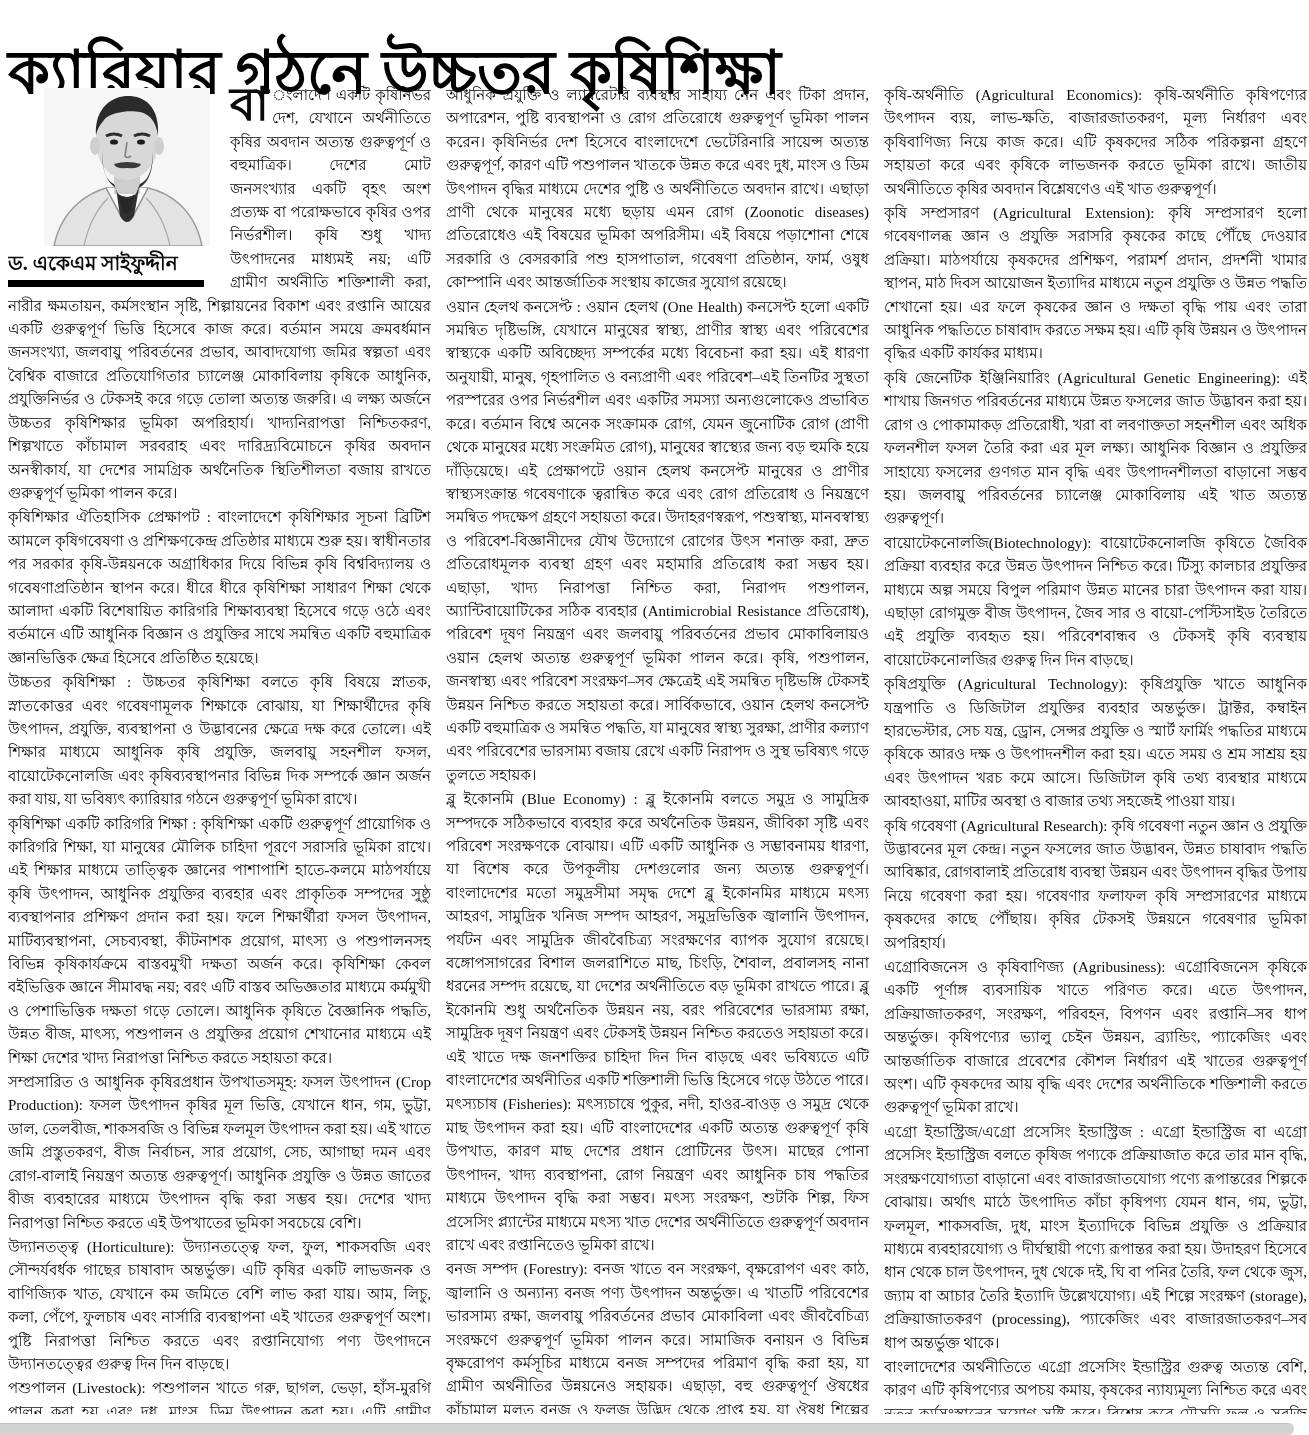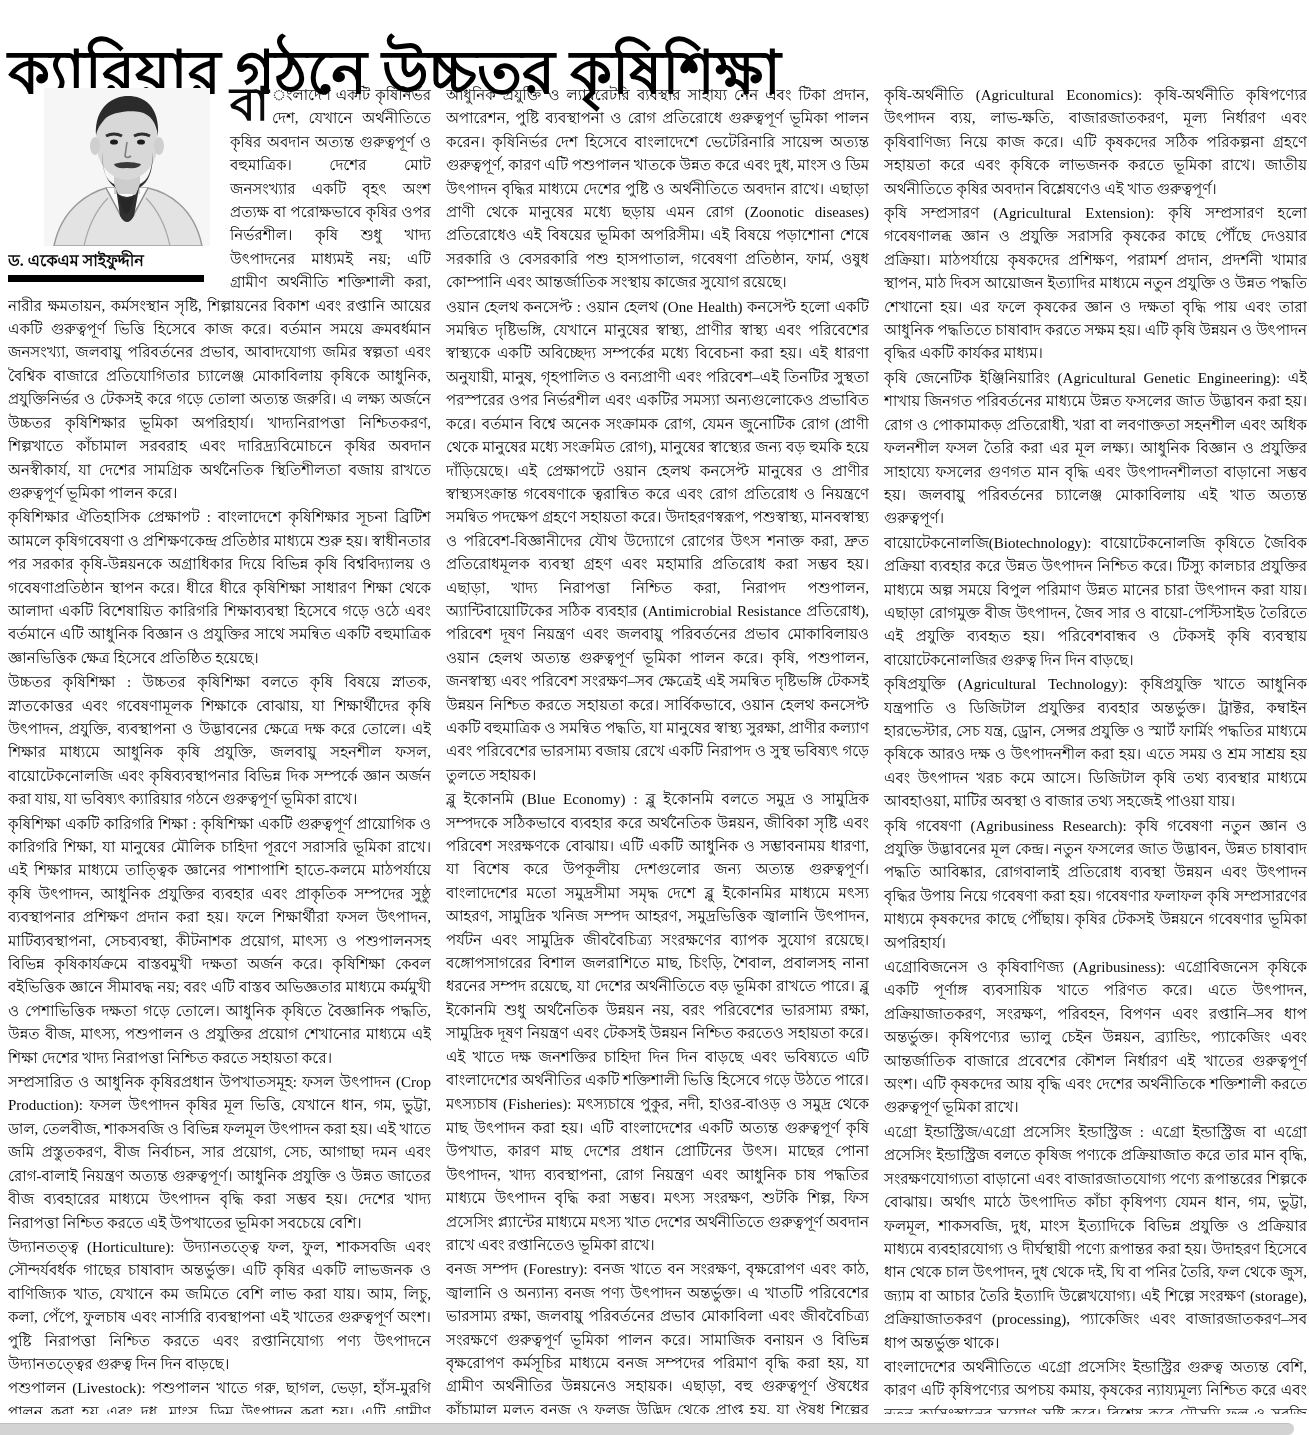--- a/index.html
+++ b/index.html
@@ -28,21 +28,21 @@
   .para{margin:0 0 1px 0;}
   .lede{font-weight:400;}
   .figurebox{
     float:left;width:212px;margin:4px 10px 2px 0;
   }
   .portrait{
     width:166px;height:158px;margin-left:36px;display:block;
     background:#fff;
   }
   .author-name{
-    font-weight:700;font-size:16px;line-height:1.15;
+    font-weight:700;font-size:20px;line-height:1.15;
     margin-top:6px;white-space:nowrap;
   }
   .author-rule{
     height:7px;background:#000;width:196px;margin-top:5px;
   }
   .dropcap{
     float:left;font-size:46px;line-height:38px;
     font-weight:600;padding:2px 3px 0 0;
   }
   .bottombar{
@@ -113,21 +113,21 @@
       <p class="para"><b class="lede">বনজ সম্পদ (Forestry):</b> <span>বনজ খাতে বন সংরক্ষণ, বৃক্ষরোপণ এবং কাঠ, জ্বালানি ও অন্যান্য বনজ পণ্য উৎপাদন অন্তর্ভুক্ত। এ খাতটি পরিবেশের ভারসাম্য রক্ষা, জলবায়ু পরিবর্তনের প্রভাব মোকাবিলা এবং জীববৈচিত্র্য সংরক্ষণে গুরুত্বপূর্ণ ভূমিকা পালন করে। সামাজিক বনায়ন ও বিভিন্ন বৃক্ষরোপণ কর্মসূচির মাধ্যমে বনজ সম্পদের পরিমাণ বৃদ্ধি করা হয়, যা গ্রামীণ অর্থনীতির উন্নয়নেও সহায়ক। এছাড়া, বহু গুরুত্বপূর্ণ ঔষধের কাঁচামাল মূলত বনজ ও ফলজ উদ্ভিদ থেকে প্রাপ্ত হয়, যা ঔষুধ শিল্পের সম্প্রসারণে বিশেষ অবদান রাখে। সার্বিকভাবে, বনজ খাত পরিবেশ সংরক্ষণ, অর্থনৈতিক উন্নয়ন এবং শিল্পখাতের বিকাশে একটি গুরুত্বপূর্ণ ভিত্তি হিসেবে কাজ করে।</span></p>
 
     </div>
 
     <div class="col">
       <p class="para"><b class="lede">কৃষি-অর্থনীতি (Agricultural Economics):</b> <span>কৃষি-অর্থনীতি কৃষিপণ্যের উৎপাদন ব্যয়, লাভ-ক্ষতি, বাজারজাতকরণ, মূল্য নির্ধারণ এবং কৃষিবাণিজ্য নিয়ে কাজ করে। এটি কৃষকদের সঠিক পরিকল্পনা গ্রহণে সহায়তা করে এবং কৃষিকে লাভজনক করতে ভূমিকা রাখে। জাতীয় অর্থনীতিতে কৃষির অবদান বিশ্লেষণেও এই খাত গুরুত্বপূর্ণ।</span></p>
       <p class="para"><b class="lede">কৃষি সম্প্রসারণ (Agricultural Extension):</b> <span>কৃষি সম্প্রসারণ হলো গবেষণালব্ধ জ্ঞান ও প্রযুক্তি সরাসরি কৃষকের কাছে পৌঁছে দেওয়ার প্রক্রিয়া। মাঠপর্যায়ে কৃষকদের প্রশিক্ষণ, পরামর্শ প্রদান, প্রদর্শনী খামার স্থাপন, মাঠ দিবস আয়োজন ইত্যাদির মাধ্যমে নতুন প্রযুক্তি ও উন্নত পদ্ধতি শেখানো হয়। এর ফলে কৃষকের জ্ঞান ও দক্ষতা বৃদ্ধি পায় এবং তারা আধুনিক পদ্ধতিতে চাষাবাদ করতে সক্ষম হয়। এটি কৃষি উন্নয়ন ও উৎপাদন বৃদ্ধির একটি কার্যকর মাধ্যম।</span></p>
       <p class="para"><b class="lede">কৃষি জেনেটিক ইঞ্জিনিয়ারিং (Agricultural Genetic Engineering):</b> <span>এই শাখায় জিনগত পরিবর্তনের মাধ্যমে উন্নত ফসলের জাত উদ্ভাবন করা হয়। রোগ ও পোকামাকড় প্রতিরোধী, খরা বা লবণাক্ততা সহনশীল এবং অধিক ফলনশীল ফসল তৈরি করা এর মূল লক্ষ্য। আধুনিক বিজ্ঞান ও প্রযুক্তির সাহায্যে ফসলের গুণগত মান বৃদ্ধি এবং উৎপাদনশীলতা বাড়ানো সম্ভব হয়। জলবায়ু পরিবর্তনের চ্যালেঞ্জ মোকাবিলায় এই খাত অত্যন্ত গুরুত্বপূর্ণ।</span></p>
       <p class="para"><b class="lede">বায়োটেকনোলজি(Biotechnology):</b> <span>বায়োটেকনোলজি কৃষিতে জৈবিক প্রক্রিয়া ব্যবহার করে উন্নত উৎপাদন নিশ্চিত করে। টিস্যু কালচার প্রযুক্তির মাধ্যমে অল্প সময়ে বিপুল পরিমাণ উন্নত মানের চারা উৎপাদন করা যায়। এছাড়া রোগমুক্ত বীজ উৎপাদন, জৈব সার ও বায়ো-পেস্টিসাইড তৈরিতে এই প্রযুক্তি ব্যবহৃত হয়। পরিবেশবান্ধব ও টেকসই কৃষি ব্যবস্থায় বায়োটেকনোলজির গুরুত্ব দিন দিন বাড়ছে।</span></p>
       <p class="para"><b class="lede">কৃষিপ্রযুক্তি (Agricultural Technology):</b> <span>কৃষিপ্রযুক্তি খাতে আধুনিক যন্ত্রপাতি ও ডিজিটাল প্রযুক্তির ব্যবহার অন্তর্ভুক্ত। ট্রাক্টর, কম্বাইন হারভেস্টার, সেচ যন্ত্র, ড্রোন, সেন্সর প্রযুক্তি ও স্মার্ট ফার্মিং পদ্ধতির মাধ্যমে কৃষিকে আরও দক্ষ ও উৎপাদনশীল করা হয়। এতে সময় ও শ্রম সাশ্রয় হয় এবং উৎপাদন খরচ কমে আসে। ডিজিটাল কৃষি তথ্য ব্যবস্থার মাধ্যমে আবহাওয়া, মাটির অবস্থা ও বাজার তথ্য সহজেই পাওয়া যায়।</span></p>
-      <p class="para"><b class="lede">কৃষি গবেষণা (Agribusiness Research):</b> <span>কৃষি গবেষণা নতুন জ্ঞান ও প্রযুক্তি উদ্ভাবনের মূল কেন্দ্র। নতুন ফসলের জাত উদ্ভাবন, উন্নত চাষাবাদ পদ্ধতি আবিষ্কার, রোগবালাই প্রতিরোধ ব্যবস্থা উন্নয়ন এবং উৎপাদন বৃদ্ধির উপায় নিয়ে গবেষণা করা হয়। গবেষণার ফলাফল কৃষি সম্প্রসারণের মাধ্যমে কৃষকদের কাছে পৌঁছায়। কৃষির টেকসই উন্নয়নে গবেষণার ভূমিকা অপরিহার্য।</span></p>
+      <p class="para"><b class="lede">কৃষি গবেষণা (Agricultural Research):</b> <span>কৃষি গবেষণা নতুন জ্ঞান ও প্রযুক্তি উদ্ভাবনের মূল কেন্দ্র। নতুন ফসলের জাত উদ্ভাবন, উন্নত চাষাবাদ পদ্ধতি আবিষ্কার, রোগবালাই প্রতিরোধ ব্যবস্থা উন্নয়ন এবং উৎপাদন বৃদ্ধির উপায় নিয়ে গবেষণা করা হয়। গবেষণার ফলাফল কৃষি সম্প্রসারণের মাধ্যমে কৃষকদের কাছে পৌঁছায়। কৃষির টেকসই উন্নয়নে গবেষণার ভূমিকা অপরিহার্য।</span></p>
       <p class="para"><b class="lede">এগ্রোবিজনেস ও কৃষিবাণিজ্য (Agribusiness):</b> <span>এগ্রোবিজনেস কৃষিকে একটি পূর্ণাঙ্গ ব্যবসায়িক খাতে পরিণত করে। এতে উৎপাদন, প্রক্রিয়াজাতকরণ, সংরক্ষণ, পরিবহন, বিপণন এবং রপ্তানি–সব ধাপ অন্তর্ভুক্ত। কৃষিপণ্যের ভ্যালু চেইন উন্নয়ন, ব্র্যান্ডিং, প্যাকেজিং এবং আন্তর্জাতিক বাজারে প্রবেশের কৌশল নির্ধারণ এই খাতের গুরুত্বপূর্ণ অংশ। এটি কৃষকদের আয় বৃদ্ধি এবং দেশের অর্থনীতিকে শক্তিশালী করতে গুরুত্বপূর্ণ ভূমিকা রাখে।</span></p>
       <p class="para"><b class="lede">এগ্রো ইন্ডাস্ট্রিজ/এগ্রো প্রসেসিং ইন্ডাস্ট্রিজ :</b> <span>এগ্রো ইন্ডাস্ট্রিজ বা এগ্রো প্রসেসিং ইন্ডাস্ট্রিজ বলতে কৃষিজ পণ্যকে প্রক্রিয়াজাত করে তার মান বৃদ্ধি, সংরক্ষণযোগ্যতা বাড়ানো এবং বাজারজাতযোগ্য পণ্যে রূপান্তরের শিল্পকে বোঝায়। অর্থাৎ মাঠে উৎপাদিত কাঁচা কৃষিপণ্য যেমন ধান, গম, ভুট্টা, ফলমূল, শাকসবজি, দুধ, মাংস ইত্যাদিকে বিভিন্ন প্রযুক্তি ও প্রক্রিয়ার মাধ্যমে ব্যবহারযোগ্য ও দীর্ঘস্থায়ী পণ্যে রূপান্তর করা হয়। উদাহরণ হিসেবে ধান থেকে চাল উৎপাদন, দুধ থেকে দই, ঘি বা পনির তৈরি, ফল থেকে জুস, জ্যাম বা আচার তৈরি ইত্যাদি উল্লেখযোগ্য। এই শিল্পে সংরক্ষণ (storage), প্রক্রিয়াজাতকরণ (processing), প্যাকেজিং এবং বাজারজাতকরণ–সব ধাপ অন্তর্ভুক্ত থাকে।</span></p>
       <p class="para"><span>বাংলাদেশের অর্থনীতিতে এগ্রো প্রসেসিং ইন্ডাস্ট্রির গুরুত্ব অত্যন্ত বেশি, কারণ এটি কৃষিপণ্যের অপচয় কমায়, কৃষকের ন্যায্যমূল্য নিশ্চিত করে এবং নতুন কর্মসংস্থানের সুযোগ সৃষ্টি করে। বিশেষ করে মৌসুমি ফল ও সবজি সংরক্ষণ করে সারা বছর ব্যবহারযোগ্য করার মাধ্যমে খাদ্য নিরাপত্তা নিশ্চিত করা যায়। এছাড়া এই শিল্পের মাধ্যমে দেশীয় পণ্য বিদেশে রপ্তানি করে বৈদেশিক মুদ্রা অর্জন সম্ভব। বর্তমানে জুস, বিস্কুট, ক্যান ফুড, ফ্রোজেন ফুডসহ বিভিন্ন প্রক্রিয়াজাত খাদ্যপণ্যের চাহিদা দেশ-বিদেশে দ্রুত বাড়ছে, যা এই খাতকে আরও সম্ভাবনাময় করে তুলছে। ফলে দক্ষ জনশক্তি, আধুনিক প্রযুক্তি এবং সঠিক বিনিয়োগের মাধ্যমে এগ্রো প্রসেসিং ইন্ডাস্ট্রি বাংলাদেশের অর্থনৈতিক উন্নয়নে গুরুত্বপূর্ণ ভূমিকা রাখতে পারে। (চলবে)</span></p>
 
     </div>
 
   </div>
 
   <div class="bottombar"></div>
 </div>

